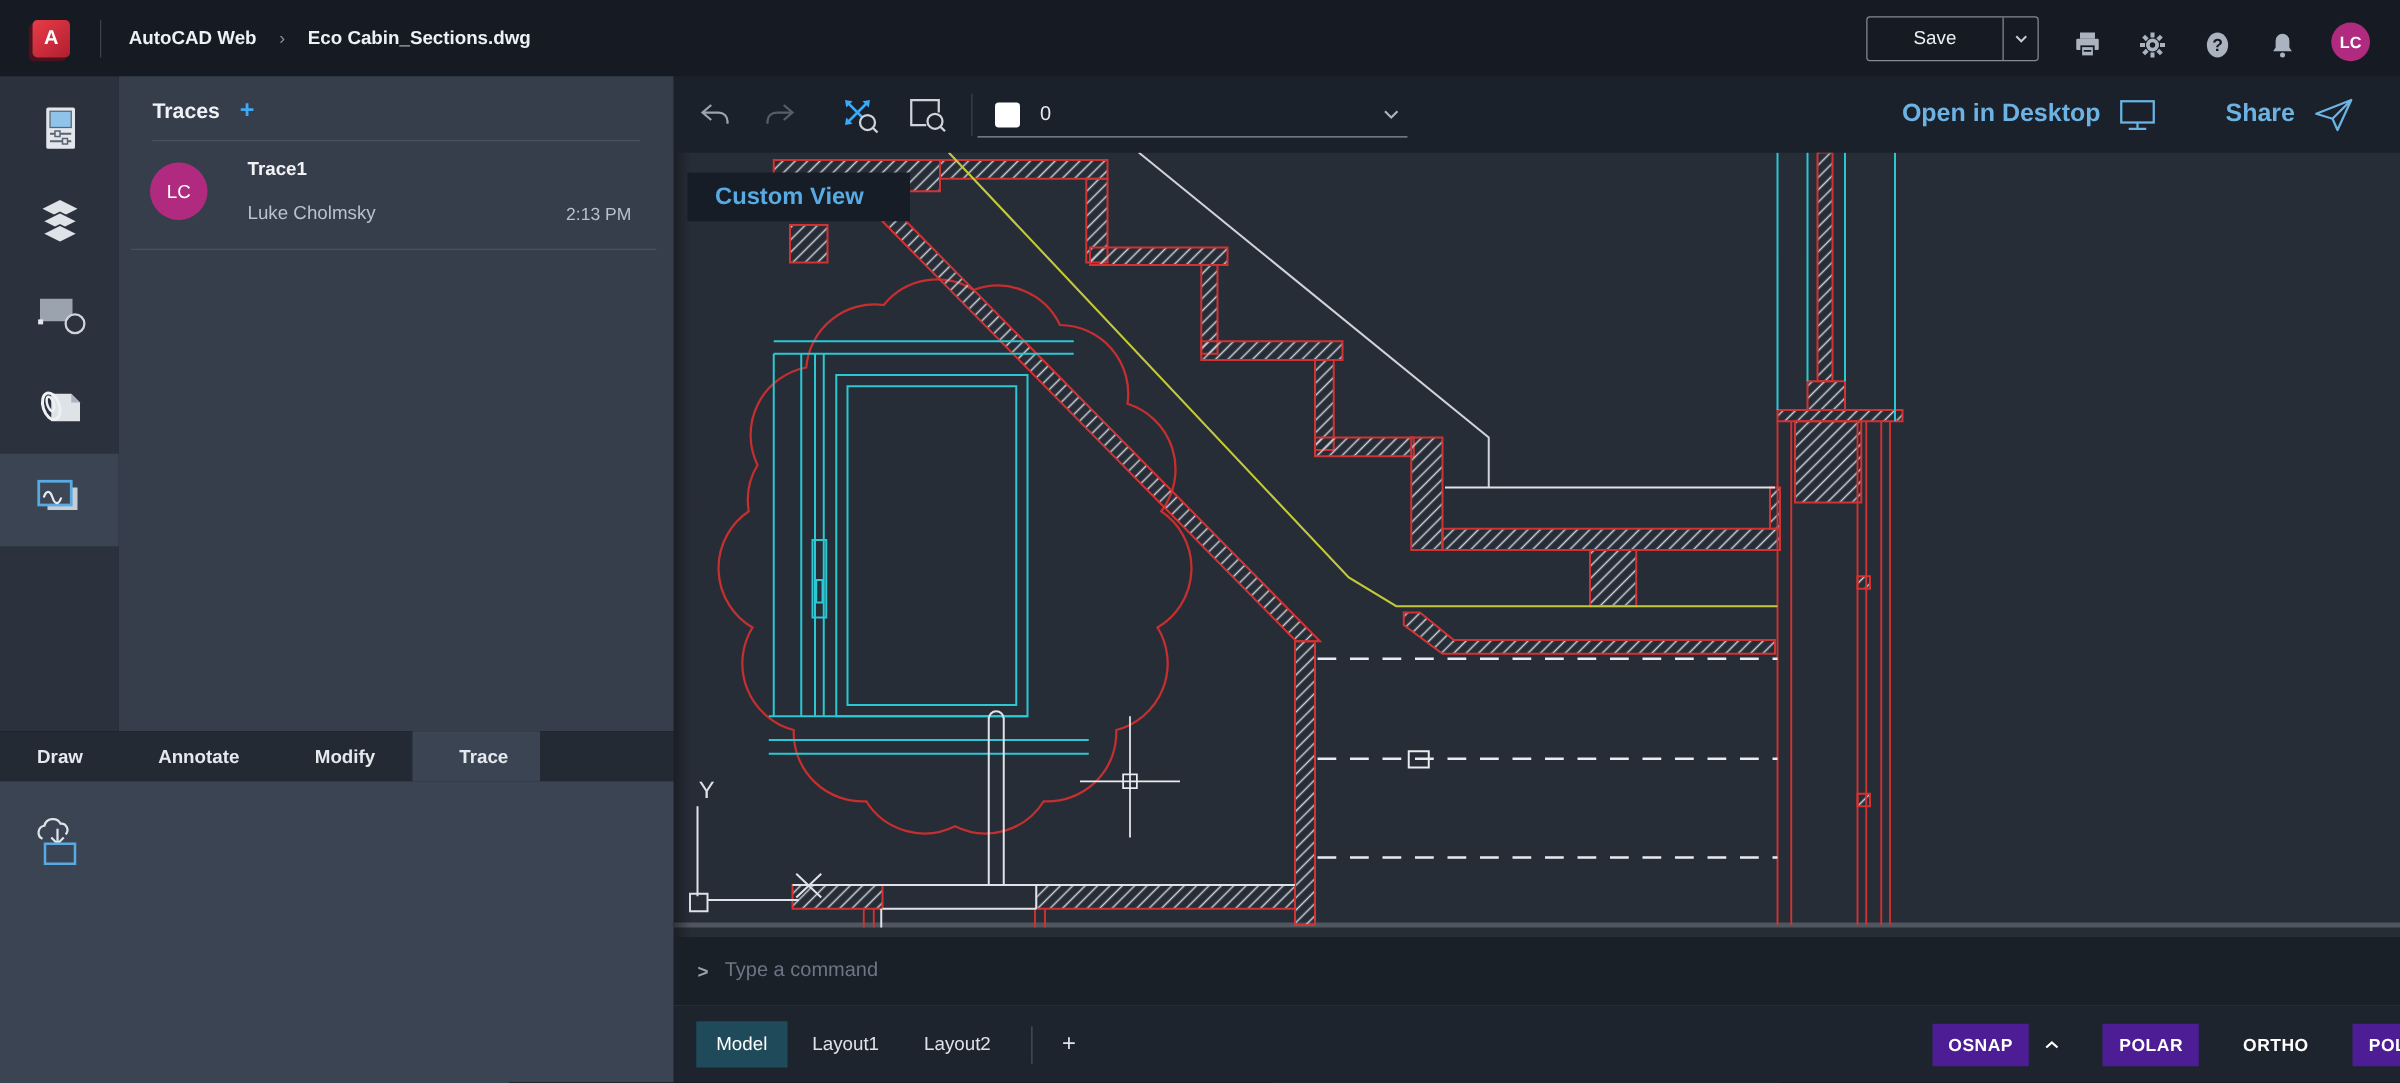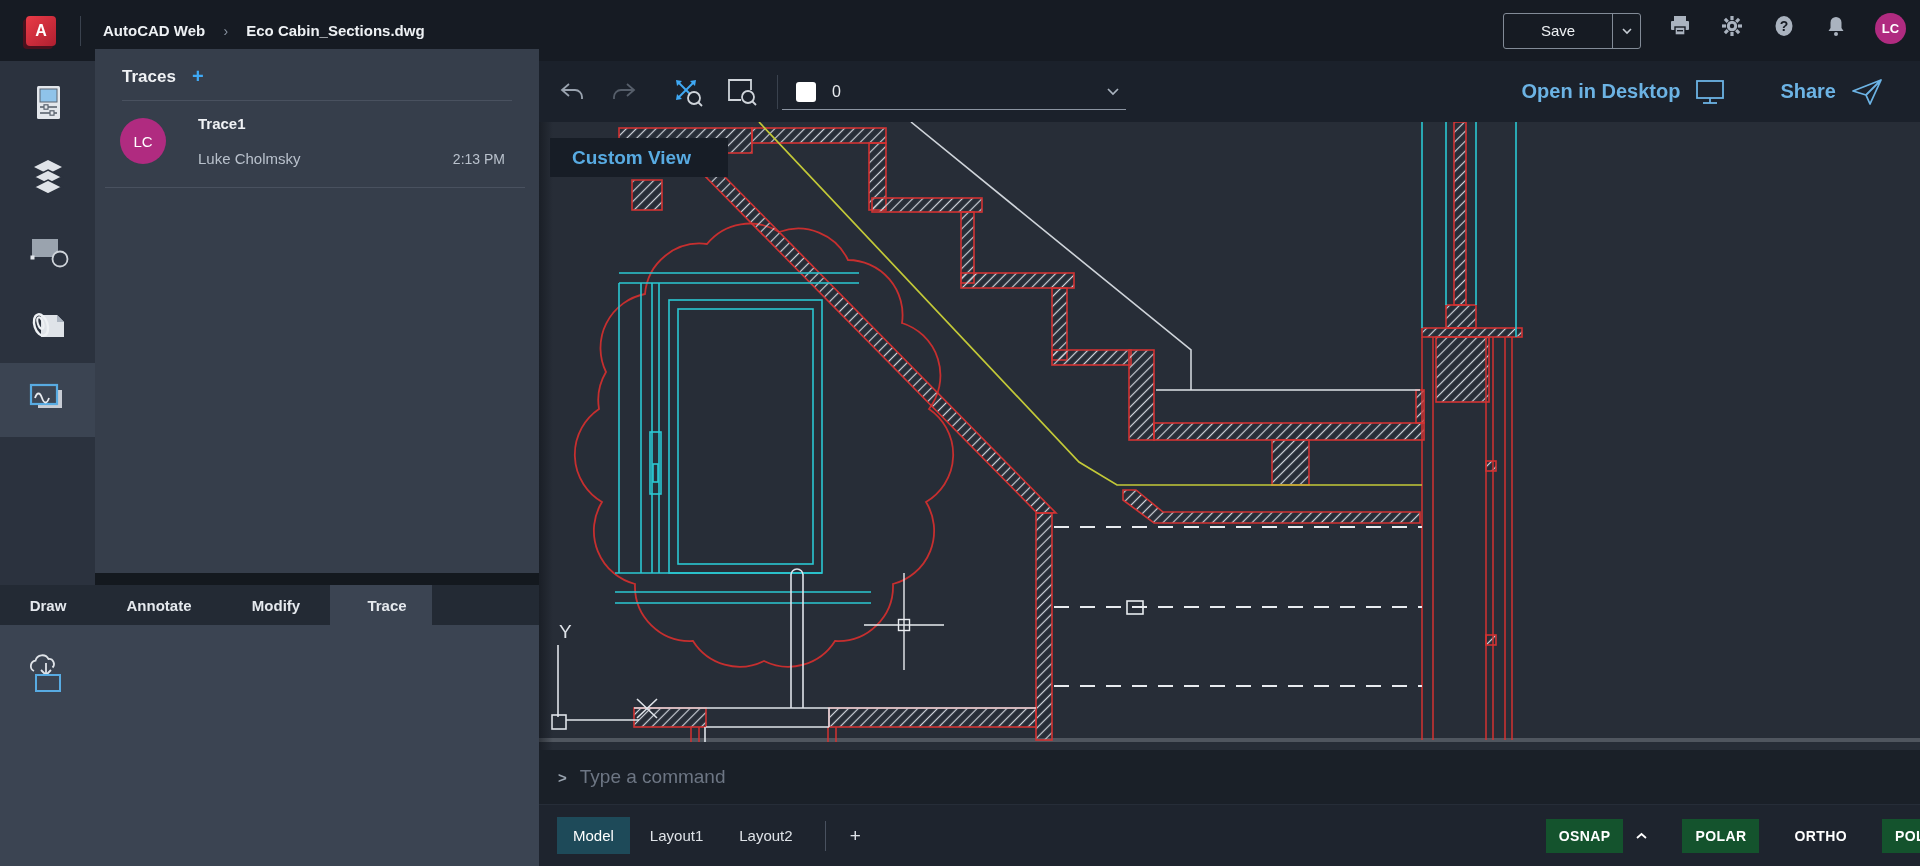--- a/index.html
+++ b/index.html
@@ -6,35 +6,35 @@
   html,body { width:1920px; height:866px; overflow:hidden; background:#14191f; }
   body { font-family:"Liberation Sans", sans-serif; color:#e7eaee; position:relative; }
   .stage { position:absolute; inset:0; width:1920px; height:866px; }
 
   
   .topbar { position:absolute; left:0; top:0; width:1920px; height:61px; background:#161b23; display:flex; align-items:center; }
   .logo { width:30px; height:30px; margin-left:26px; border-radius:4px; background:linear-gradient(135deg,#ea3b47,#b01f30); display:flex; align-items:center; justify-content:center; font-weight:bold; font-size:16px; color:#fff; box-shadow:-3px 3px 0 rgba(120,10,25,.55); }
   .tb-sep { width:1px; height:30px; background:#3a424e; margin:0 22px 0 24px; }
   .crumb { font-size:15px; font-weight:bold; color:#eef1f4; }
   .crumb-chev { color:#8a94a2; margin:0 14px; font-size:14px; font-weight:normal; }
-  .tb-right { margin-left:auto; display:flex; align-items:flex-start; gap:26px; padding-right:14px; }
+  .tb-right { margin-left:auto; display:flex; align-items:flex-end; gap:26px; padding-right:24px; }
   .save-split { display:flex; align-items:stretch; border:1px solid #828b97; border-radius:3px; height:36px; }
   .save-btn { width:108px; display:flex; align-items:center; justify-content:center; font-size:15px; color:#eef1f4; cursor:pointer; }
   .save-caret { width:28px; border-left:1px solid #828b97; display:flex; align-items:center; justify-content:center; }
   .tb-icon { width:26px; height:26px; display:flex; align-items:center; justify-content:center; }
   .avatar { width:31px; height:31px; border-radius:50%; background:#b02b80; color:#fff; font-size:13px; font-weight:bold; display:flex; align-items:center; justify-content:center; }
 
   
   .rail { position:absolute; left:0; top:61px; width:95px; height:524px; background:#2b323e; display:flex; flex-direction:column; }
   .rail-item { height:72px; margin-top:2px; display:flex; align-items:center; justify-content:center; cursor:pointer; }
   .rail-item:first-child { margin-top:6px; }
   .rail-item.sel { background:#3b4452; height:74px; }
 
   
-  .panel { position:absolute; left:95px; top:49px; width:444px; height:524px; background:#363e4b; }
+  .panel { position:absolute; left:95px; top:61px; width:444px; height:524px; background:#363e4b; }
   .panel-title-row { display:flex; align-items:center; padding:16px 0 10px 27px; }
   .panel-title { font-size:17px; font-weight:bold; color:#f0f2f5; }
   .panel-add { color:#3fa9f5; font-size:20px; font-weight:bold; margin-left:16px; cursor:pointer; }
   .panel-divider { height:1px; background:#49515f; margin:2px 0 0 27px; width:390px; }
   .panel-section { padding:18px 0 0 27px; font-size:12px; font-weight:bold; letter-spacing:.6px; color:#8a94a2; }
   .trace-item { display:flex; align-items:center; padding:14px 34px 14px 25px; cursor:pointer; }
   .trace-avatar { width:46px; height:46px; border-radius:50%; background:#b02b80; color:#fff; font-size:15px; display:flex; align-items:center; justify-content:center; flex:none; }
   .trace-meta { margin-left:32px; }
   .trace-name { font-size:15px; font-weight:bold; color:#f0f2f5; }
   .trace-author { font-size:15px; color:#b9c1cc; margin-top:18px; }
@@ -66,32 +66,32 @@
   .ct-gap { width:26px; }
 
   
   .canvas { position:absolute; left:539px; top:122px; width:1381px; height:628px; background:#272d37; overflow:hidden; }
   .canvas-shadow { position:absolute; left:0; top:0; width:14px; height:100%; background:linear-gradient(90deg, rgba(10,13,18,.45), rgba(10,13,18,0)); pointer-events:none; }
   .view-chip { position:absolute; left:11px; top:16px; width:178px; height:39px; background:#171d26; display:flex; align-items:center; padding-left:22px; font-size:19px; font-weight:bold; color:#58abe2; }
 
   
   .cmdbar { position:absolute; left:539px; top:750px; width:1381px; height:55px; background:#1a2028; display:flex; align-items:center; border-bottom:1px solid #262d38; }
   .cmd-prompt { color:#9aa4b0; font-size:15px; font-weight:bold; margin-left:19px; }
-  .cmd-text { color:#6d7684; font-size:19px; margin-left:13px; }
+  .cmd-text { color:#6d7684; font-size:16px; margin-left:13px; }
 
   
   .bottombar { position:absolute; left:539px; top:805px; width:1507px; height:61px; background:#1e242e; display:flex; align-items:center; }
   .sheet-tabs { display:flex; align-items:center; margin-left:18px; gap:4px; }
   .sheet-tab { height:37px; padding:0 16px; display:flex; align-items:center; font-size:15px; color:#dfe3e8; cursor:pointer; }
   .sheet-tab.sel { background:#1e4a59; color:#fff; }
   .sheet-sep { width:1px; height:30px; background:#49515f; margin:0 8px 0 12px; }
   .sheet-add { font-size:19px; color:#dfe3e8; padding:0 12px; cursor:pointer; }
   .toggles { margin-left:auto; display:flex; align-items:center; padding-right:18px; }
   .toggle { height:34px; padding:0 13px; display:flex; align-items:center; font-size:14px; font-weight:bold; letter-spacing:.4px; color:#fff; cursor:pointer; }
-  .toggle.active { background:#14532d; }
+  .toggle.active { background:#4c1d95; }
   .tg-caret { padding:0 12px; cursor:pointer; display:flex; align-items:center; }
   .tg-gap { width:22px; }
   .dots { padding:0 10px 0 16px; cursor:pointer; }
 
   svg { display:block; }
   .nosel { user-select:none; }
 </style>
 </head>
 <body>
 

